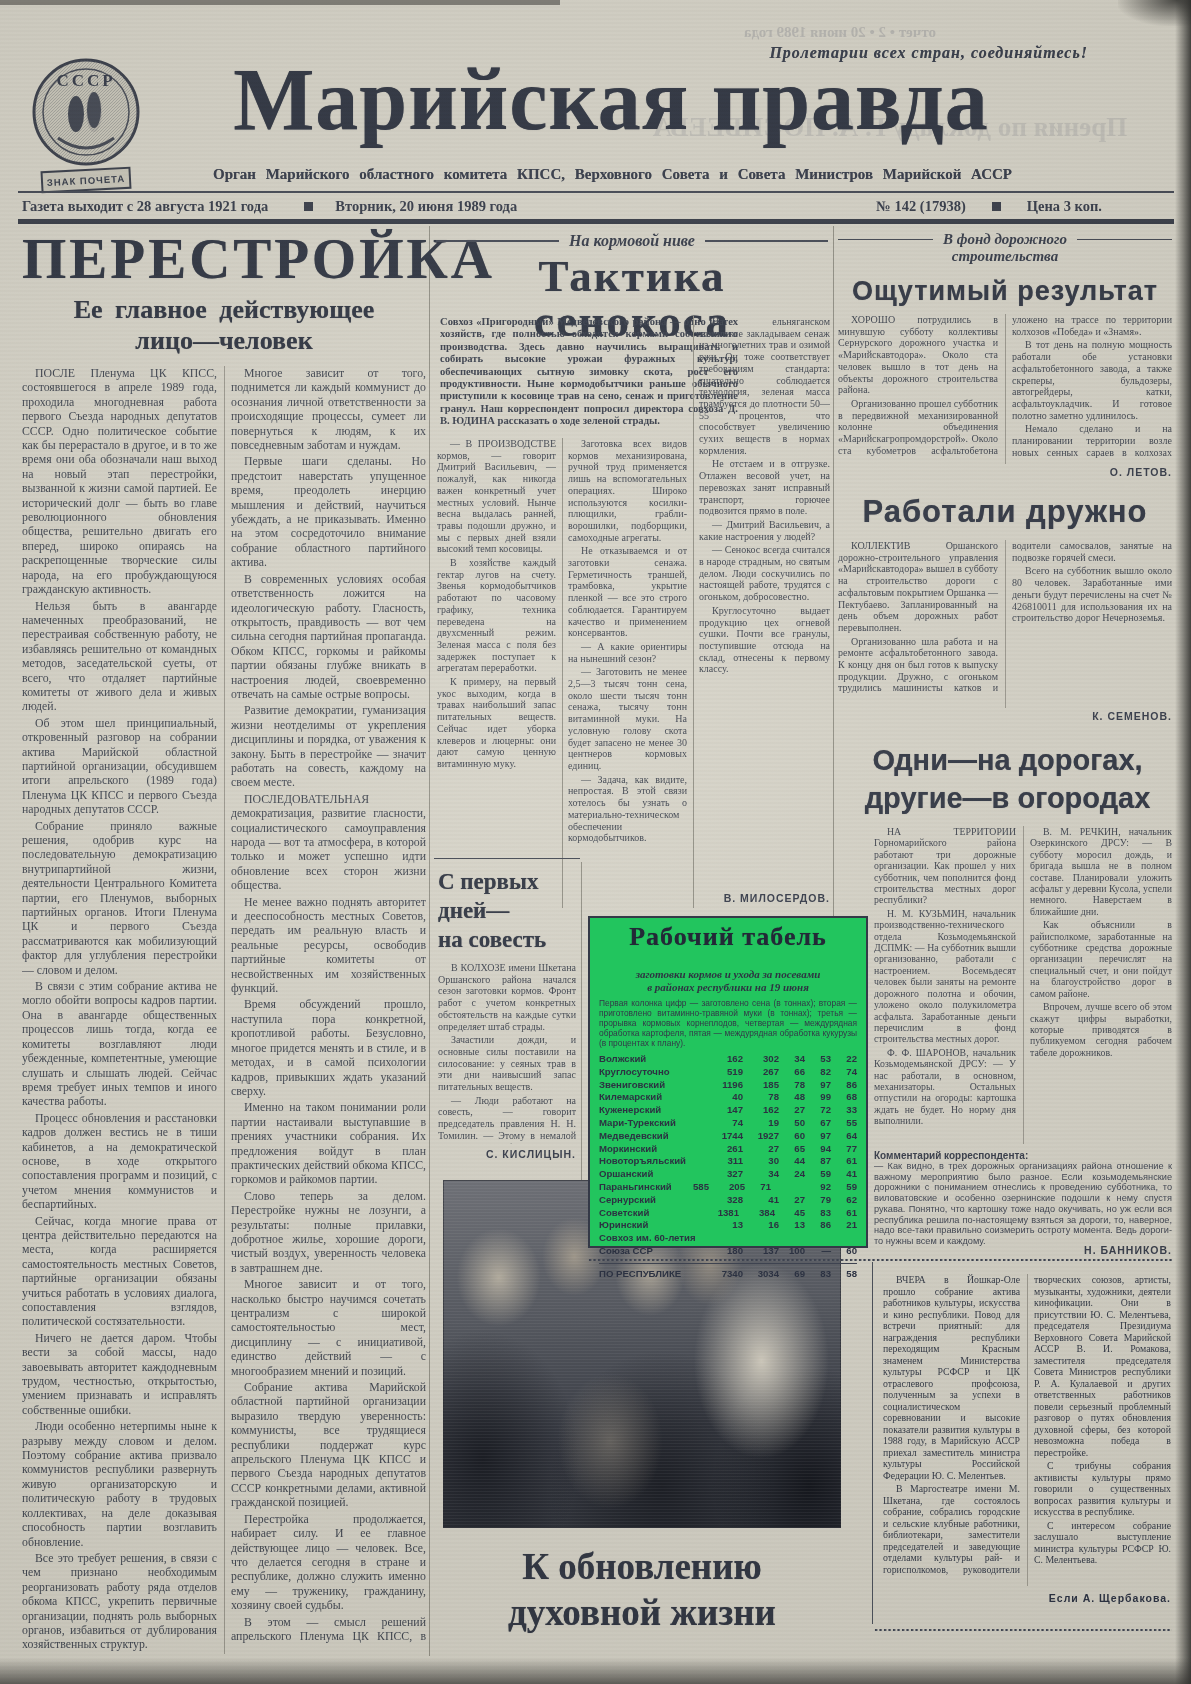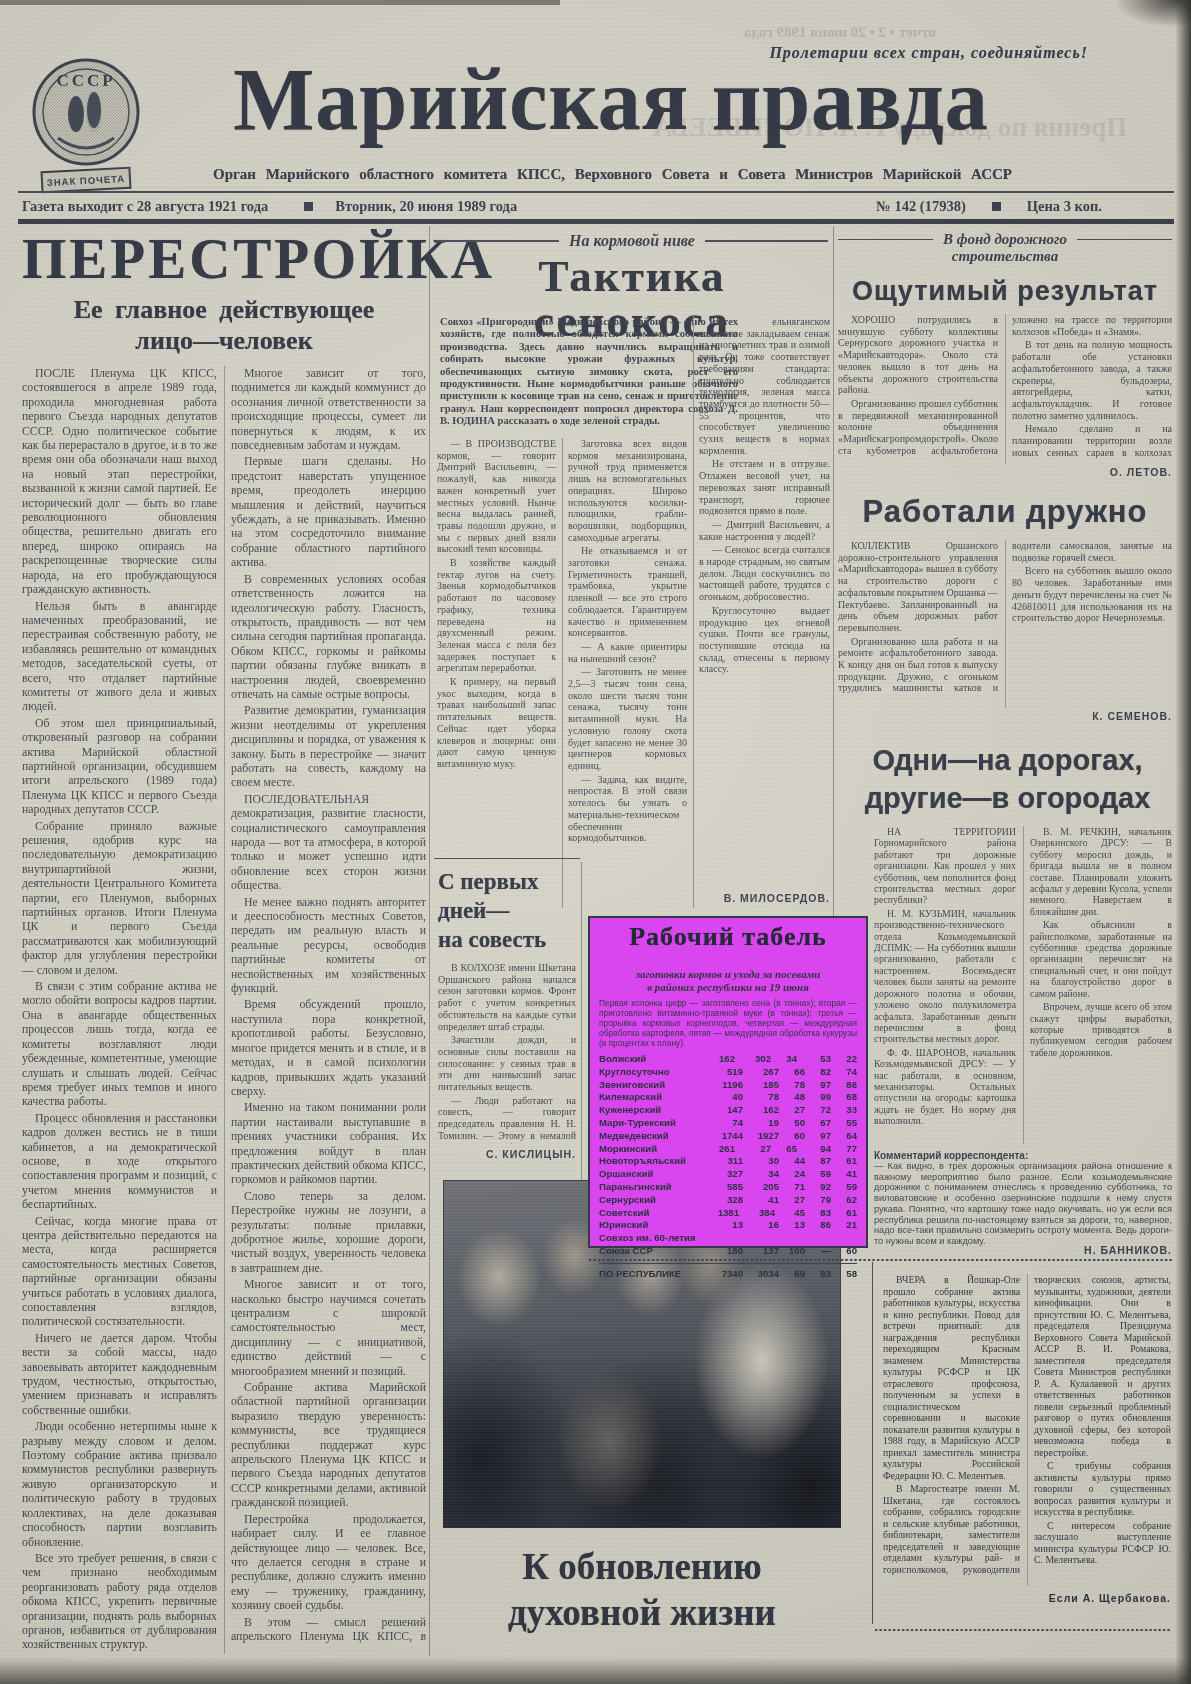--- a/index.html
+++ b/index.html
@@ -175,35 +175,35 @@
   <div class="abs body-txt" style="left:438px;top:962px;width:138px;height:182px;">
       <p>В КОЛХОЗЕ имени Шкетана Оршанского района начался сезон заготовки кормов. Фронт работ с учетом конкретных обстоятельств на каждые сутки определяет штаб страды.</p>
       <p>Зачастили дожди, и основные силы поставили на силосование: у сеяных трав в эти дни наивысший запас питательных веществ.</p>
       <p>— Люди работают на совесть, — говорит председатель правления Н. Н. Томилин. — Этому в немалой степени способствуют меры морального и материального стимулирования на заготовке кормов.</p>
     </div>
   <div class="abs byline" style="left:438px;top:1148px;width:138px;">С. КИСЛИЦЫН.</div>
   <div class="abs vrule" style="left:581px;top:862px;height:386px;"></div>
 
   <div class="abs photo" style="left:443px;top:1180px;width:398px;height:348px;z-index:1;"></div>
 
-  <div class="abs" style="left:588px;top:916px;width:280px;height:332px;border:2px solid #343947;background:#d946ef;z-index:3;padding:4px 9px;box-sizing:border-box;">
+  <div class="abs" style="left:588px;top:916px;width:280px;height:332px;border:2px solid #343947;background:#22c55e;z-index:3;padding:4px 9px;box-sizing:border-box;">
     <div class="hl-serif" style="font-size:26px;text-align:center;letter-spacing:1px;">Рабочий табель</div>
     <div style="font-weight:bold;font-style:italic;font-size:11px;line-height:13px;text-align:center;color:#2e3442;margin-top:16px;">
       <div>заготовки кормов и ухода за посевами</div>
       <div>в районах республики на 19 июня</div>
     </div>
     <div style="font-family:'Liberation Sans',sans-serif;font-size:8.4px;line-height:10px;text-align:justify;margin:4px 0 5px 0;color:#333948;">Первая колонка цифр — заготовлено сена (в тоннах); вторая — приготовлено витаминно-травяной муки (в тоннах); третья — прорывка кормовых корнеплодов, четвертая — междурядная обработка картофеля, пятая — междурядная обработка кукурузы (в процентах к плану).</div>
     <div>
 
     <div class="trow">
         <span class="tname">Волжский</span>
         <span class="tv">162</span>
         <span class="tv">302</span>
         <span class="tv" style="width:26px;">34</span>
-        <span class="tv" style="width:34px;">53</span>
+        <span class="tv" style="width:26px;">53</span>
         <span class="tv" style="width:26px;">22</span>
       </div>
         <div class="trow">
         <span class="tname">Круглосуточно</span>
         <span class="tv">519</span>
         <span class="tv">267</span>
         <span class="tv" style="width:26px;">66</span>
         <span class="tv" style="width:26px;">82</span>
         <span class="tv" style="width:26px;">74</span>
       </div>
@@ -245,21 +245,21 @@
         <span class="tv">1927</span>
         <span class="tv" style="width:26px;">60</span>
         <span class="tv" style="width:26px;">97</span>
         <span class="tv" style="width:26px;">64</span>
       </div>
         <div class="trow">
         <span class="tname">Моркинский</span>
         <span class="tv">261</span>
         <span class="tv">27</span>
         <span class="tv" style="width:26px;">65</span>
-        <span class="tv" style="width:34px;">94</span>
+        <span class="tv" style="width:26px;">94</span>
         <span class="tv" style="width:26px;">77</span>
       </div>
         <div class="trow">
         <span class="tname">Новоторъяльский</span>
         <span class="tv">311</span>
         <span class="tv">30</span>
         <span class="tv" style="width:26px;">44</span>
         <span class="tv" style="width:26px;">87</span>
         <span class="tv" style="width:26px;">61</span>
       </div>
@@ -269,21 +269,21 @@
         <span class="tv">34</span>
         <span class="tv" style="width:26px;">24</span>
         <span class="tv" style="width:26px;">59</span>
         <span class="tv" style="width:26px;">41</span>
       </div>
         <div class="trow">
         <span class="tname">Параньгинский</span>
         <span class="tv">585</span>
         <span class="tv">205</span>
         <span class="tv" style="width:26px;">71</span>
-        <span class="tv" style="width:26px;">92</span>
+        <span class="tv" style="width:26px;padding-left:34px;">92</span>
         <span class="tv" style="width:26px;">59</span>
       </div>
         <div class="trow">
         <span class="tname">Сернурский</span>
         <span class="tv">328</span>
         <span class="tv">41</span>
         <span class="tv" style="width:26px;">27</span>
         <span class="tv" style="width:26px;">79</span>
         <span class="tv" style="width:26px;">62</span>
       </div>

